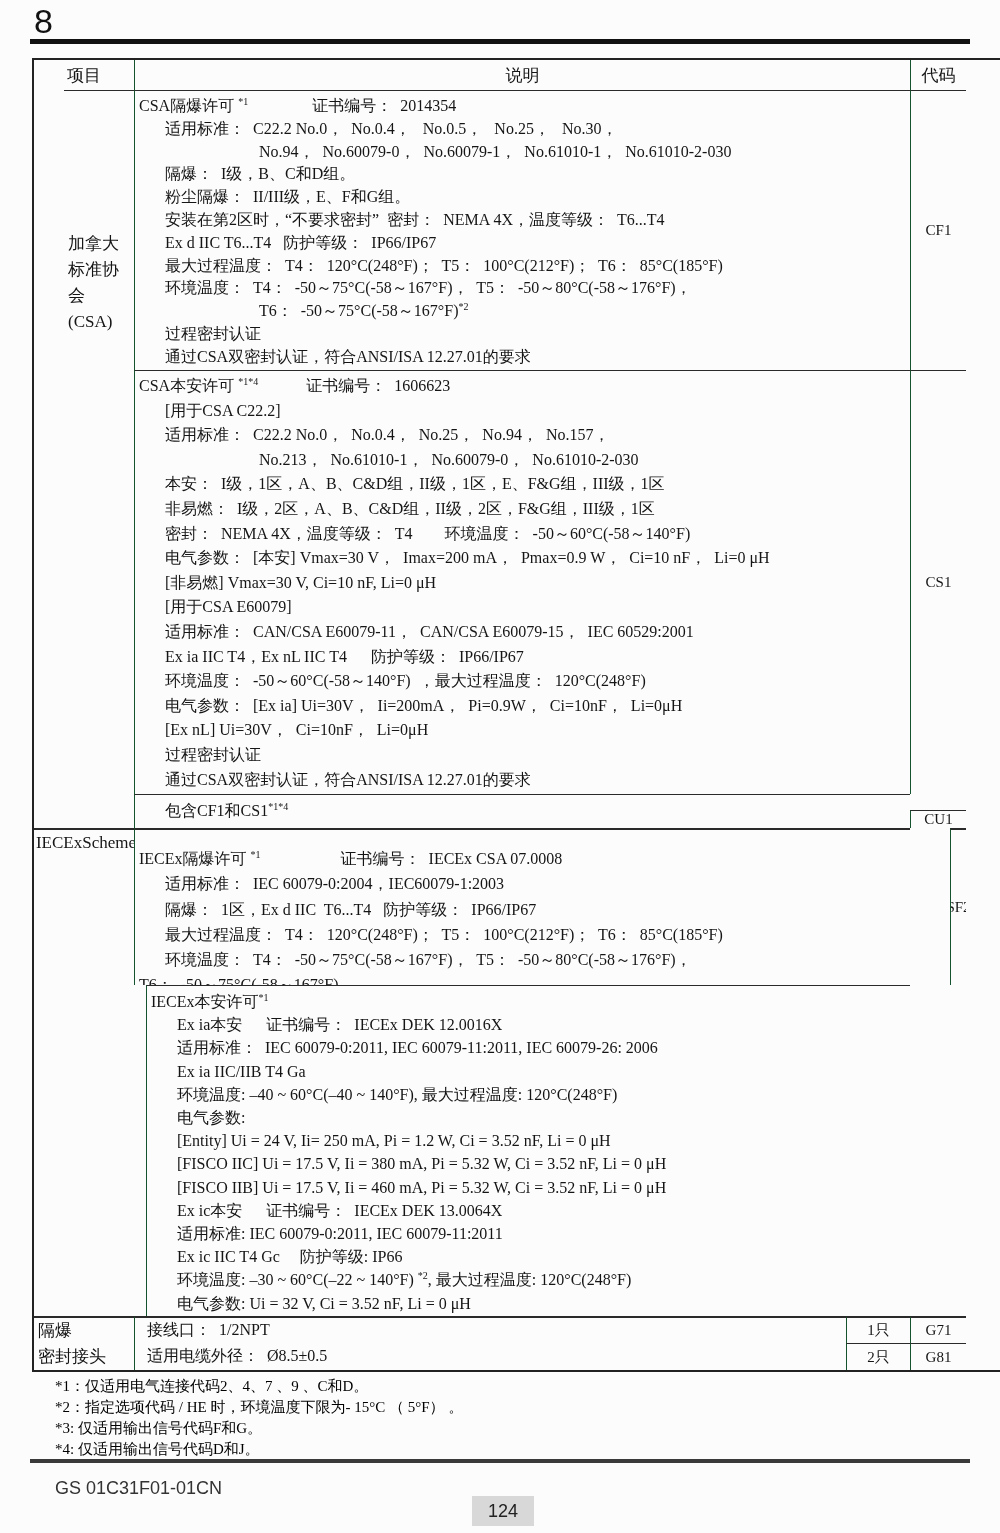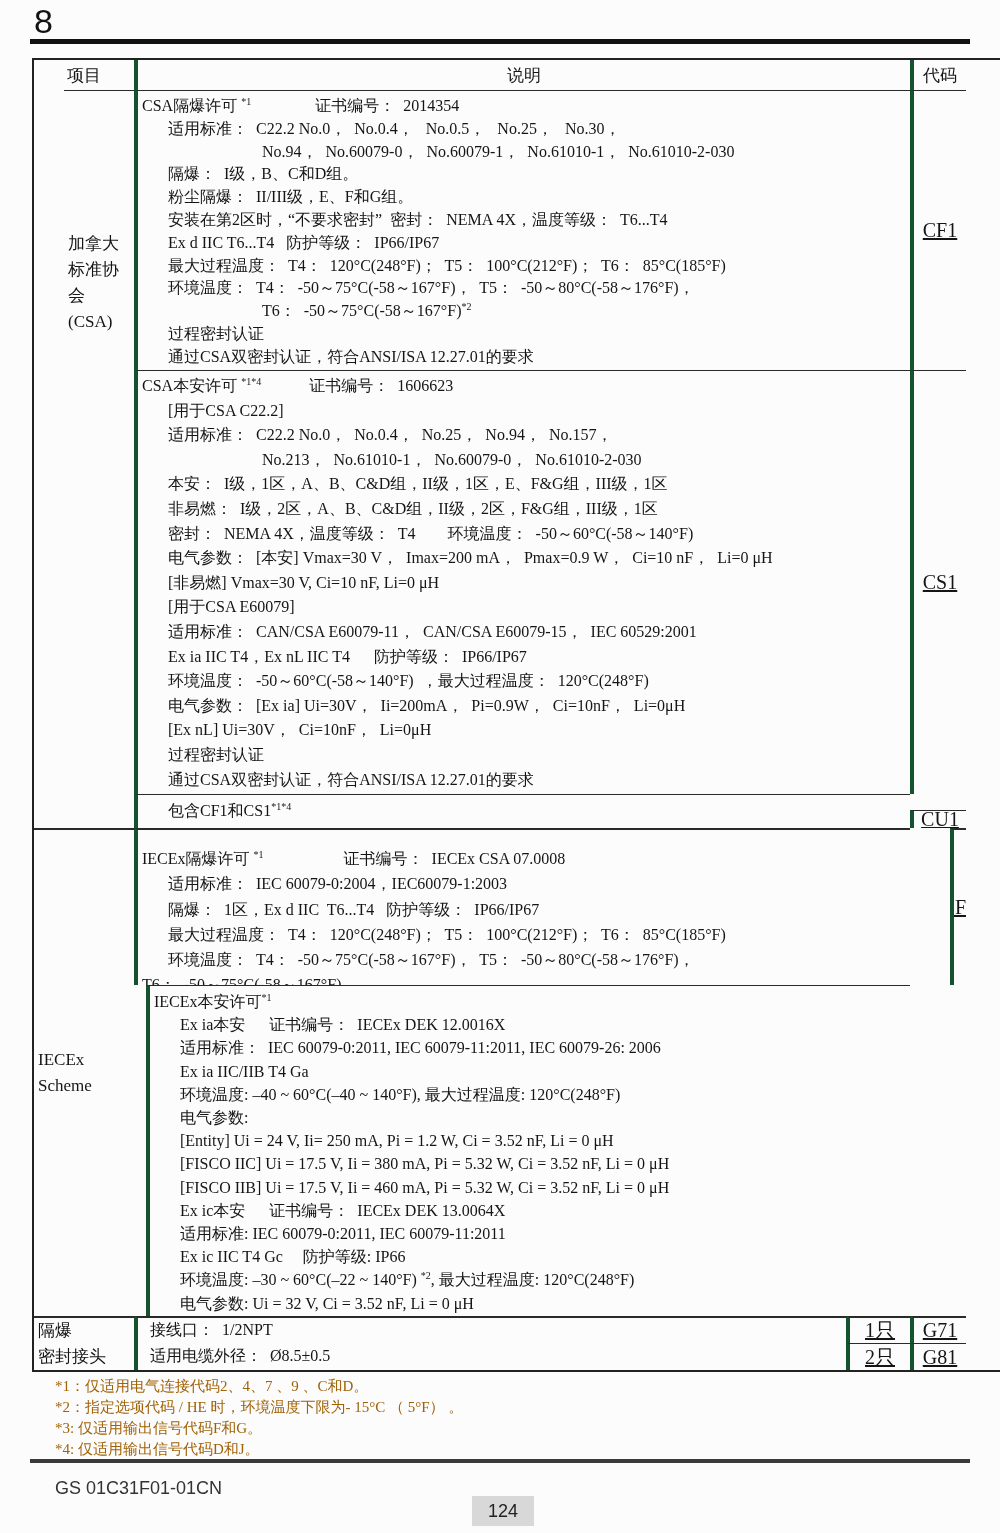--- a/index.html
+++ b/index.html
@@ -8,43 +8,43 @@
   .page-num{position:absolute;left:34px;top:2px;font-size:34px;
             font-family:"Liberation Sans","DejaVu Sans",sans-serif;color:#111;}
   .top-rule{position:absolute;left:30px;top:39px;width:940px;height:5px;background:#111;}
   .bottom-rule{position:absolute;left:30px;top:1459px;width:940px;height:4px;background:#3a3a3a;}
 
   .spec-table{position:absolute;left:32px;top:58px;width:997px;height:1314px;
               border:2px solid #222;display:grid;box-sizing:border-box;
               grid-template-columns:100px 712px 64px 56px;
               grid-template-rows:30px 280px 424px 34px 157px 331px 27px 27px;}
   .cell{box-sizing:border-box;overflow:hidden;font-size:16px;}
-  .b-left{border-left:4px solid #14532d;}
+  .b-left{border-left:1px solid #14532d;}
   .b-top{border-top:1px solid #2a2a2a;}
   .b-top2{border-top:2px solid #2a2a2a;}
   .hcell{grid-row:1;display:flex;align-items:center;justify-content:center;
          font-size:17px;}
-  .code-cell,.qty-cell{display:flex;align-items:center;justify-content:center;font-size:20px;text-decoration:underline;}
+  .code-cell,.qty-cell{display:flex;align-items:center;justify-content:center;font-size:15px;}
   .item-cell{padding-left:4px;font-size:17px;line-height:26px;}
   .item-g0{padding-top:140px;margin-left:30px;}
-  .item-g1{display:flex;flex-direction:column;justify-content:center;}
+  .item-g1{display:flex;flex-direction:row;justify-content:center;}
   .item-bottom{display:flex;flex-direction:column;justify-content:center;line-height:26px;}
   .desc-cell{white-space:pre;}
   .line{white-space:pre;}
   .i0{padding-left:4px;} .i1{padding-left:30px;} .i2{padding-left:124px;}
   .lines-cf1{padding-top:4px;line-height:22.8px;}
   .lines-cs1{padding-top:3px;line-height:24.6px;}
   .lines-cu1{display:flex;align-items:center;}
   .lines-sf2{padding-top:16px;line-height:25.3px;}
   .lines-ss26{padding-top:4px;line-height:23.2px;margin-left:12px;}
   .bottom-desc{display:flex;align-items:center;padding-left:12px;white-space:pre;}
   sup{vertical-align:super;font-size:10px;line-height:0;}
 
   .footnotes{position:absolute;left:55px;top:1376px;width:900px;
-             font-size:15px;line-height:21px;color:#a16207;}
+             font-size:15px;line-height:21px;color:#000000;}
   .footnote-line{white-space:pre;}
   .footer-doc{position:absolute;left:55px;top:1478px;font-size:18px;
               font-family:"Liberation Sans","DejaVu Sans",sans-serif;color:#333;}
   .footer-page{position:absolute;left:472px;top:1496px;width:62px;height:30px;
                background:#d8d8d8;display:flex;align-items:center;justify-content:center;
                font-size:18px;font-family:"Liberation Sans","DejaVu Sans",sans-serif;color:#222;}
 </style>
 </head>
 <body>
 

